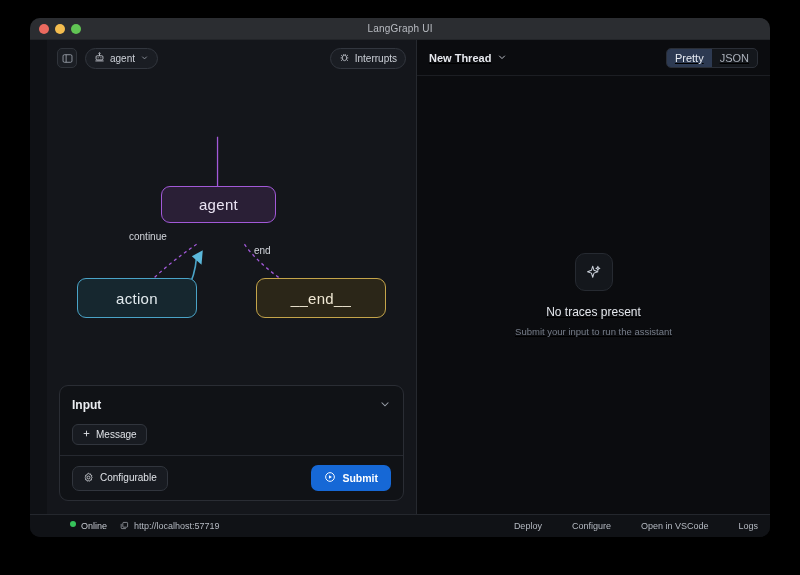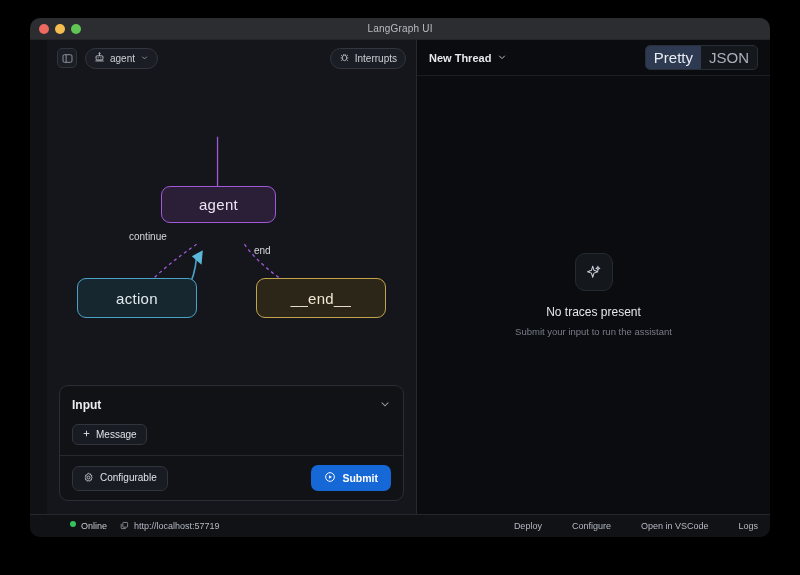--- a/index.html
+++ b/index.html
@@ -43,20 +43,21 @@
     background: #14161b;
     border-right: 1px solid #26292f;
     display: flex; flex-direction: column;
     position: relative;
     margin-left: 17px;
   }
   .right {
     flex: 1; background: #0b0c0f;
     display: flex; flex-direction: column;
     position: relative;
+    text-decoration: underline;
   }
   
   .ltoolbar {
     height: 36px; flex: 0 0 36px;
     display: flex; align-items: center;
     padding: 0 10px; gap: 8px;
   }
   .icon-btn {
     width: 20px; height: 20px; border-radius: 5px;
     border: 1px solid #30343b; background: #1b1e24;
@@ -159,21 +160,21 @@
   }
   .thread {
     display: flex; align-items: center; gap: 6px;
     font-size: 11px; font-weight: bold; color: #e7e9ee; cursor: pointer;
   }
   .seg {
     display: flex; border: 1px solid #2a2e36;
     border-radius: 5px; overflow: hidden; background: #14171c;
   }
   .seg > div {
-    font-size: 15px; padding: 3px 8px; color: #aab0ba; cursor: pointer;
+    font-size: 11px; padding: 3px 8px; color: #aab0ba; cursor: pointer;
   }
   .seg > div.active { background: #2d3a52; color: #e8ecf3; }
   .empty {
     flex: 1; display: flex; flex-direction: column;
     align-items: center; justify-content: center; gap: 0;
   }
   .empty-icon {
     width: 38px; height: 38px; border-radius: 10px;
     border: 1px solid #262a31; background: #14171c;
     display: flex; align-items: center; justify-content: center;

